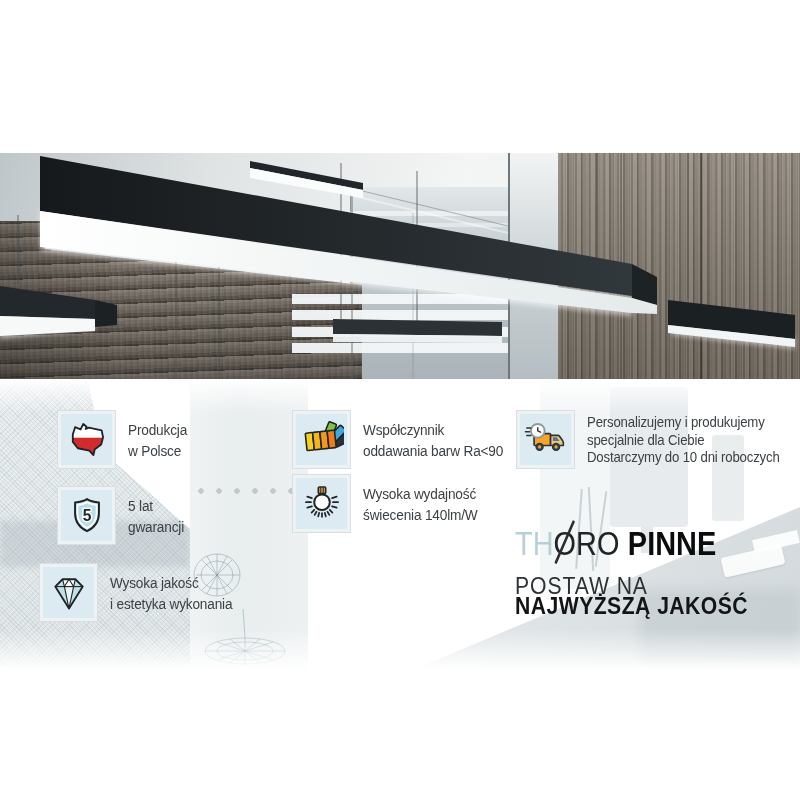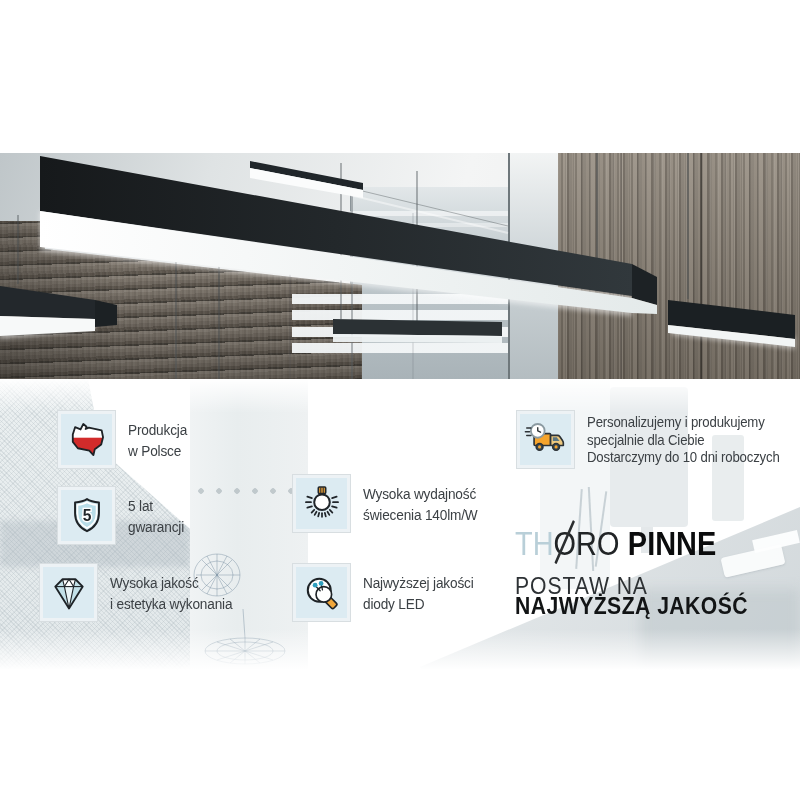--- a/index.html
+++ b/index.html
@@ -206,20 +206,41 @@
           <rect x="0" y="21.5" width="48" height="26.5" clip-path="url(#plClip)" fill="#d22b2b"></rect>
           <path d="M8.5 18 L11 10 L17 12.5 L20 6.5 L23.5 9.5 L22.5 12 L26 10.5 L40 13.5 L41.5 21 L39.5 29 L32.5 34 L31 40.5 L26.5 35.5 L14 33 L8.5 26 Z" fill="none" stroke="#1e2327" stroke-width="2" stroke-linejoin="round"></path>
         </svg>
       </div>
       <div class="feature-text">
         <div>Produkcja</div>
         <div>w Polsce</div>
       </div>
     </div>
 
+    <div class="feature" style="left:293px;top:32px;">
+      <div class="icon-box">
+        <svg width="44" height="44" viewBox="0 0 48 48">
+          <g stroke="#1e2327" stroke-width="1.7" stroke-linejoin="round">
+            <rect x="33" y="8" width="9" height="20" rx="1.5" fill="#27323c" transform="rotate(64 37.5 28)"></rect>
+            <rect x="29" y="5" width="9" height="20" rx="1.5" fill="#3fa9dd" transform="rotate(44 33.5 25)"></rect>
+            <rect x="24" y="4" width="9" height="20" rx="1.5" fill="#7dc242" transform="rotate(22 28.5 24)"></rect>
+            <g transform="rotate(-6 22 28)">
+              <rect x="7" y="15" width="8" height="19" rx="1" fill="#f7d01d"></rect>
+              <rect x="15" y="15" width="8" height="19" rx="1" fill="#f6b31c"></rect>
+              <rect x="23" y="15" width="8" height="19" rx="1" fill="#f2991c"></rect>
+              <rect x="31" y="15" width="8" height="19" rx="1" fill="#ee7e1c"></rect>
+            </g>
+          </g>
+        </svg>
+      </div>
+      <div class="feature-text">
+        <div>Współczynnik</div>
+        <div>oddawania barw Ra&lt;90</div>
+      </div>
+    </div>
 
     <div class="feature" style="left:517px;top:32px;">
       <div class="icon-box">
         <svg width="44" height="44" viewBox="0 0 48 48">
           <rect x="11" y="17" width="18" height="13" rx="1" fill="#f6a42c" stroke="#2c3236" stroke-width="1.8"></rect>
           <path d="M29 19 h7.5 c1 0 1.9 .4 2.5 1.2 L42 24.5 c.6 .8 .9 1.6 .9 2.6 V30 H29 Z" fill="#ecc87f" stroke="#2c3236" stroke-width="1.8" stroke-linejoin="round"></path>
           <path d="M31.5 21 h4.2 l3 4.2 h-7.2 Z" fill="#5b7683"></path>
           <circle cx="17" cy="31.5" r="3.8" fill="#37454e" stroke="#2c3236" stroke-width="1.5"></circle>
           <circle cx="17" cy="31.5" r="1.7" fill="#f6a42c"></circle>
           <circle cx="35" cy="31.5" r="3.8" fill="#37454e" stroke="#2c3236" stroke-width="1.5"></circle>
@@ -299,36 +320,20 @@
           </g>
           <path d="M9 17 L17 9 H31 L39 17 L24 41 Z" fill="none" stroke="#1e2327" stroke-width="2" stroke-linejoin="round"></path>
         </svg>
       </div>
       <div class="feature-text">
         <div>Wysoka jakość</div>
         <div>i estetyka wykonania</div>
       </div>
     </div>
 
-    <div class="feature" style="left:293px;top:185px;">
-      <div class="icon-box">
-        <svg width="44" height="44" viewBox="0 0 48 48">
-          <rect x="30" y="28" width="7.5" height="13" rx="2" fill="#f0a73c" stroke="#1e2327" stroke-width="1.8" transform="rotate(-45 33.75 34.5)"></rect>
-          <circle cx="21" cy="21" r="12.5" fill="#ffffff" stroke="#1e2327" stroke-width="2.2"></circle>
-          <circle cx="26" cy="25.5" r="8.5" fill="#ffffff" stroke="#1e2327" stroke-width="1.8"></circle>
-          <path d="M18 17.5 L22 21.5 M23.5 16 L24.5 20.5" stroke="#1e2327" stroke-width="1.4" stroke-linecap="round"></path>
-          <circle cx="16.5" cy="15.5" r="2.6" fill="#2f9fbe"></circle>
-          <circle cx="23" cy="13.5" r="2.6" fill="#2f9fbe"></circle>
-        </svg>
-      </div>
-      <div class="feature-text">
-        <div>Najwyższej jakości</div>
-        <div>diody LED</div>
-      </div>
-    </div>
 
     <div class="brand">
       <div class="logo">
         <span class="th">TH</span><span class="o">O</span><span class="ro">RO</span><span class="pinne">PINNE</span>
         <span class="slash"></span>
       </div>
       <div class="tag1">POSTAW NA</div>
       <div class="tag2">NAJWYŻSZĄ JAKOŚĆ</div>
     </div>
   </div>

